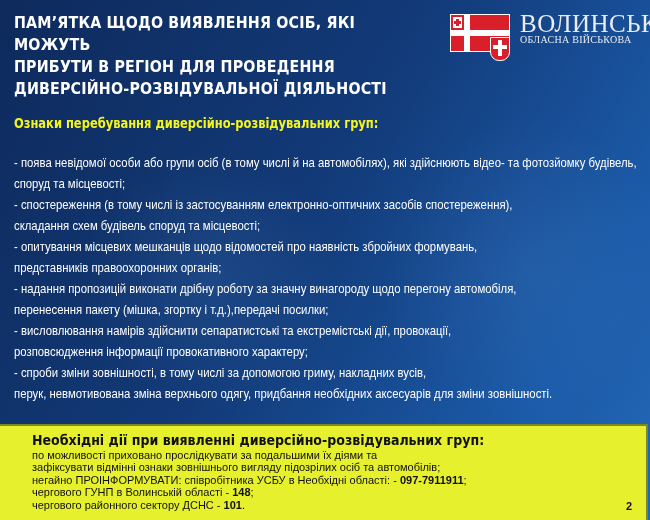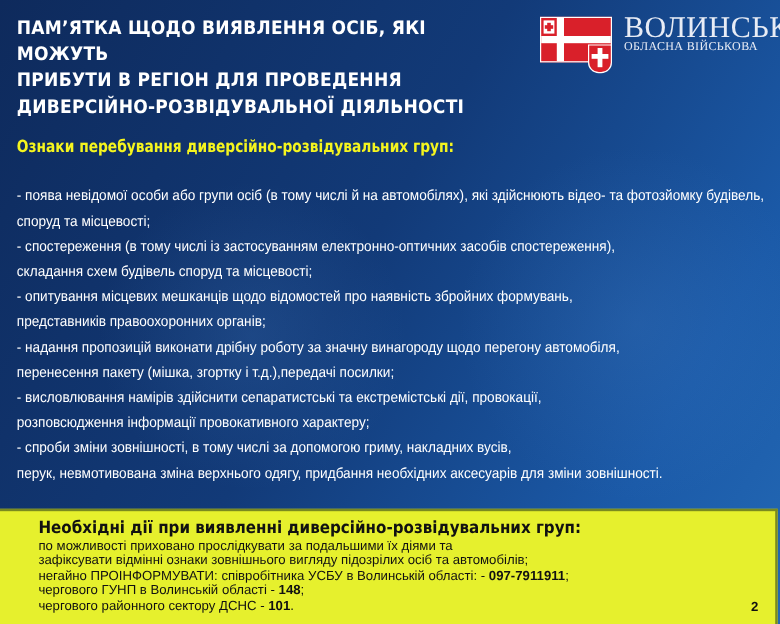--- a/index.html
+++ b/index.html
@@ -96,19 +96,19 @@
 розповсюдження інформації провокативного характеру;</li>
     <li>- спроби зміни зовнішності, в тому числі за допомогою гриму, накладних вусів,
 перук, невмотивована зміна верхнього одягу, придбання необхідних аксесуарів для зміни зовнішності.</li>
   </ul>
 
   <div class="panel">
     <div class="panel-title">Необхідні дії при виявленні диверсійно-розвідувальних груп:</div>
     <ul class="panel-lines">
       <li><span>по можливості приховано прослідкувати за подальшими їх діями та</span></li>
       <li><span>зафіксувати відмінні ознаки зовнішнього вигляду підозрілих осіб та автомобілів;</span></li>
-      <li><span>негайно ПРОІНФОРМУВАТИ: співробітника УСБУ в Волинській області: - </span><b>097-7911911</b><span>;</span></li>
+      <li><span>негайно ПРОІНФОРМУВАТИ: співробітника УСБУ в Необхідні області: - </span><b>097-7911911</b><span>;</span></li>
       <li><span>чергового ГУНП в Волинській області  - </span><b>148</b><span>;</span></li>
       <li><span>чергового районного сектору ДСНС - </span><b>101</b><span>.</span></li>
     </ul>
     <div class="page-num">2</div>
   </div>
 </div>
 
 </body></html>

